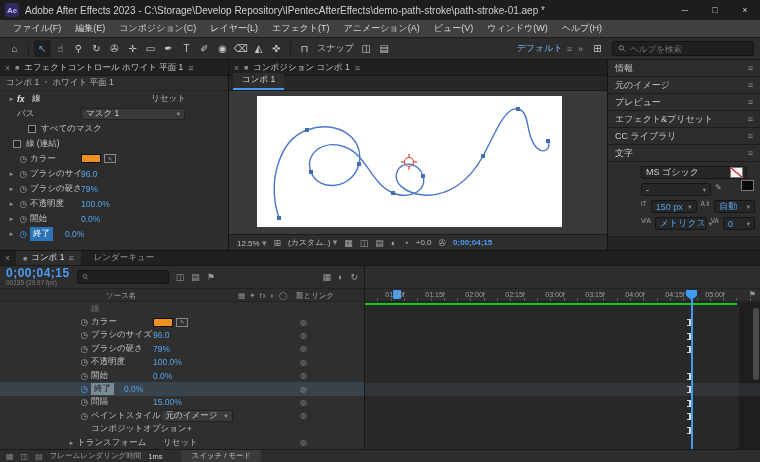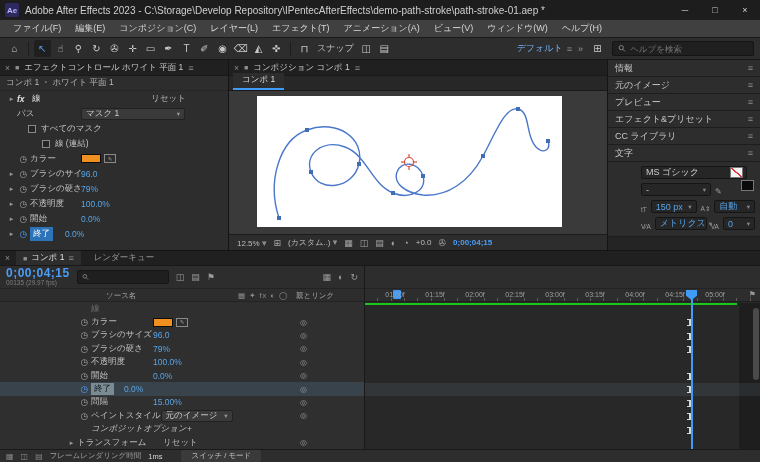--- a/index.html
+++ b/index.html
@@ -63,21 +63,21 @@
   .canvas { position:absolute; left:28px; top:5px; width:305px; height:131px; background:#ffffff; }
   .comp-status { height:16px; background:#2d2d2d; border-top:1px solid #1c1c1c; display:flex; align-items:center; gap:7px; padding:0 8px; font-size:8px; color:#bdbdbd; white-space:nowrap; overflow:hidden; }
   .mini-icon { color:#a5a5a5; font-size:9px; }
   .comp-tc { color:#4b9ef7; font-weight:bold; }
 
   
   .right-panel { width:152px; background:#22c55e; display:flex; flex-direction:column; overflow:hidden; }
   .rp-sec { height:17px; flex:0 0 auto; display:flex; align-items:center; padding:0 7px; border-bottom:1px solid #1d1d1d; background:#2d2d2d; color:#c9c9c9; white-space:nowrap; }
   .rp-sec .pmenu { margin-left:auto; }
   .char-content { position:relative; background:#2d2d2d; border-bottom:1px solid #1d1d1d; padding:4px 5px 6px; display:flex; flex-direction:column; gap:4px; }
-  .char-row { display:flex; align-items:flex-end; gap:4px;padding-left:28px; }
+  .char-row { display:flex; align-items:flex-start; gap:4px;padding-left:28px; }
   .mini-dd { display:flex; align-items:center; gap:3px; background:#262626; border:1px solid #151515; border-radius:2px; height:13px; padding:0 4px; color:#cccccc; white-space:nowrap; }
   .mini-dd .arr { color:#888; font-size:6.5px; margin-left:auto; }
   .mini-dd .blue { color:#58a5e8; }
   .char-icon { color:#9f9f9f; font-size:6.5px; flex:0 0 auto; }
   .swatch-block { position:absolute; right:6px; top:5px; width:24px; height:24px; }
   .sw-back { position:absolute; right:0; bottom:0; width:13px; height:11px; background:#0a0a0a; border:1px solid #777; }
   .sw-front { position:absolute; left:0; top:0; width:13px; height:11px; background:#f5f5f5; border:1px solid #777;
     background-image:linear-gradient(to top right, transparent 44%, #d33 46%, #d33 54%, transparent 56%); }
 
   
@@ -226,21 +226,21 @@
         <span class="dd" style="width:104px;">
           <span>マスク 1</span>
           <span class="arr" style="margin-left:auto;">▾</span>
         </span>
       </div>
 
       <div class="ec-row" style="padding-left:28px;">
         <span class="cb"></span>
         <span>すべてのマスク</span>
       </div>
-      <div class="ec-row" style="padding-left:42px;">
+      <div class="ec-row" style="padding-left:13px;">
         <span class="cb"></span>
         <span>線 (連結)</span>
       </div>
 
       <div class="ec-row">
         <span class="twirl"></span>
         <span class="sw-icon">◷</span>
         <span class="ec-label" style="width:51px;">カラー</span>
         <span class="swatch"></span>
         <span class="swap-icon">✎</span>
@@ -498,21 +498,21 @@
             <span class="sw-icon">◷</span>
             <span class="lbl">ペイントスタイル</span>
             <span class="dd" style="width:72px;">
               <span>元のイメージ</span>
               <span class="arr" style="margin-left:auto;">▾</span>
             </span>
             <span class="whip">◎</span>
           </div>
           <div class="tl-row">
             <span class="sw-icon"></span>
-            <span class="lbl" style="min-width:96px;font-style:italic;">コンポジットオプション</span>
+            <span class="lbl" style="min-width:96px;">コンポジットオプション</span>
             <span class="gray-val">+</span>
           </div>
           <div class="tl-row indent2">
             <span class="twirl">▸</span>
             <span class="lbl" style="min-width:86px;">トランスフォーム</span>
             <span class="gray-val">リセット</span>
             <span class="whip">◎</span>
           </div>
         </div>
       </div>

